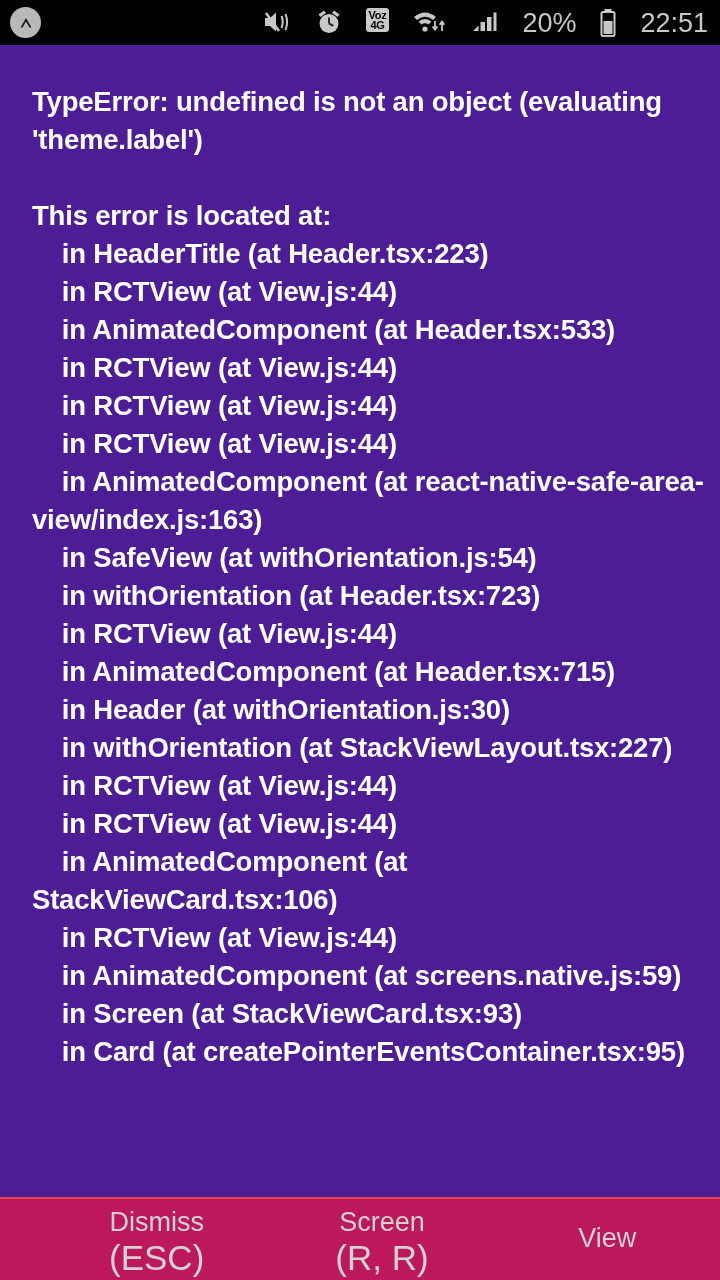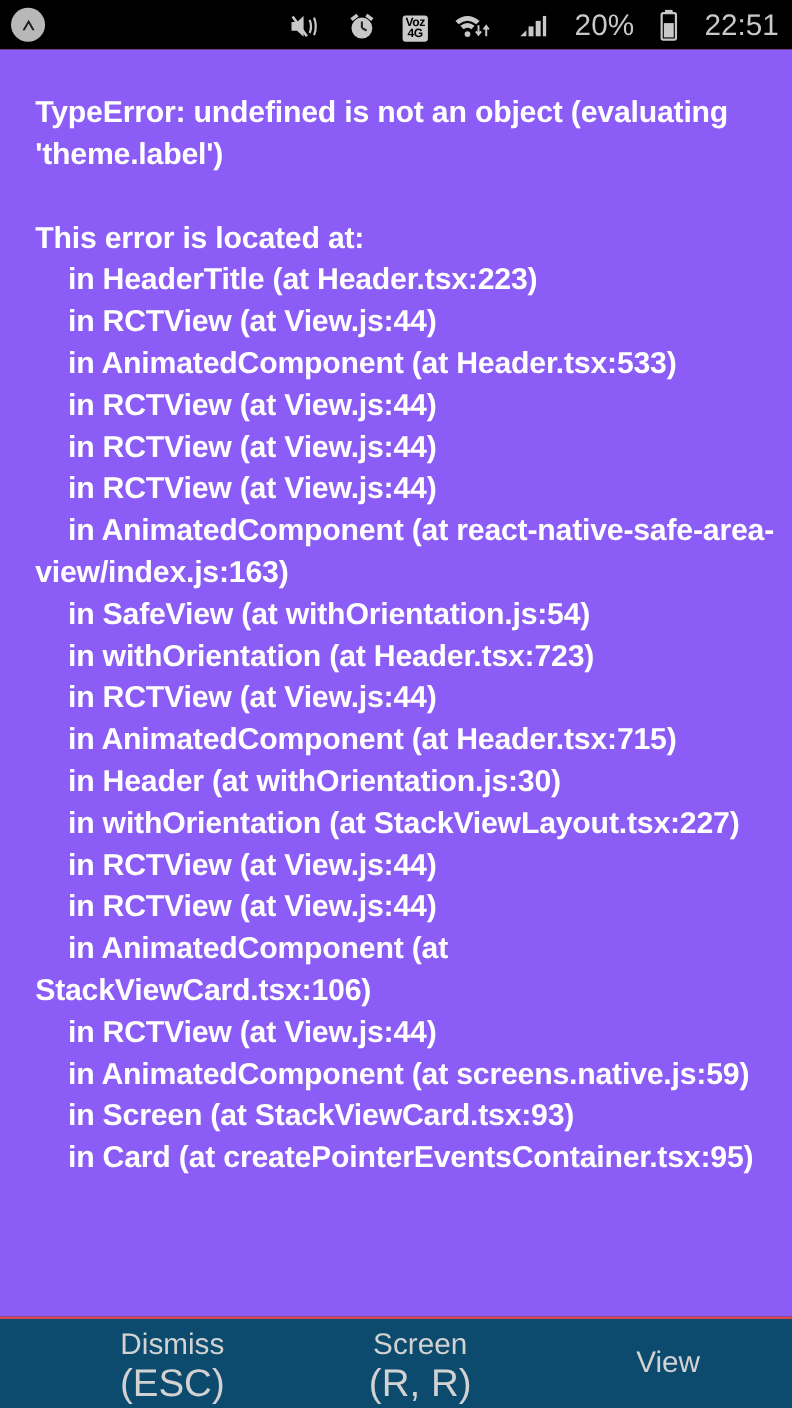--- a/index.html
+++ b/index.html
@@ -13,21 +13,21 @@
 
   
   .statusbar {
     position:absolute; top:0; left:0;
     width:720px; height:45px;
     background:#000000;
     display:flex; align-items:center;
     padding:0 12px 0 10px;
   }
   .sb-left { display:flex; align-items:center; gap:8px; }
-  .sb-right { margin-left:auto; display:flex; align-items:flex-end; gap:23px; }
+  .sb-right { margin-left:auto; display:flex; align-items:flex-start; gap:23px; }
 
   .app-badge {
     width:31px; height:31px; border-radius:50%;
     background:#b8b8b8; display:flex; align-items:center; justify-content:center;
   }
   .app-badge svg { display:block; }
 
   .sb-icon { display:flex; align-items:center; }
   .sb-icon svg { display:block; }
 
@@ -43,40 +43,40 @@
 
   .sb-text {
     color:#c8c8c8; font-size:27px; line-height:30px;
     font-family:"Liberation Sans", sans-serif;
   }
 
   
   .errorbody {
     position:absolute; top:45px; left:0;
     width:720px; height:1152px;
-    background:#8b5cf6;
+    background:#4c1d95;
     padding:38px 16px 0 32px;
     overflow:hidden;
   }
   .err-line {
     color:#ffffff;
     font-size:27.5px;
     line-height:38px;
     font-weight:bold;
     font-family:"Liberation Sans", sans-serif;
     white-space:pre-wrap;
     word-break:break-word;
     letter-spacing:-0.2px;
   }
 
   
   .buttonbar {
     position:absolute; bottom:0; left:0;
     width:720px; height:83px;
-    background:#0c4a6e;
+    background:#be185d;
     display:flex;
     border-top:2px solid #e24a52;
     padding-left:44px;
   }
   .bb-btn {
     flex:1 1 0;
     display:flex; flex-direction:column;
     align-items:center; justify-content:center;
     gap:2px;
     cursor:pointer;

